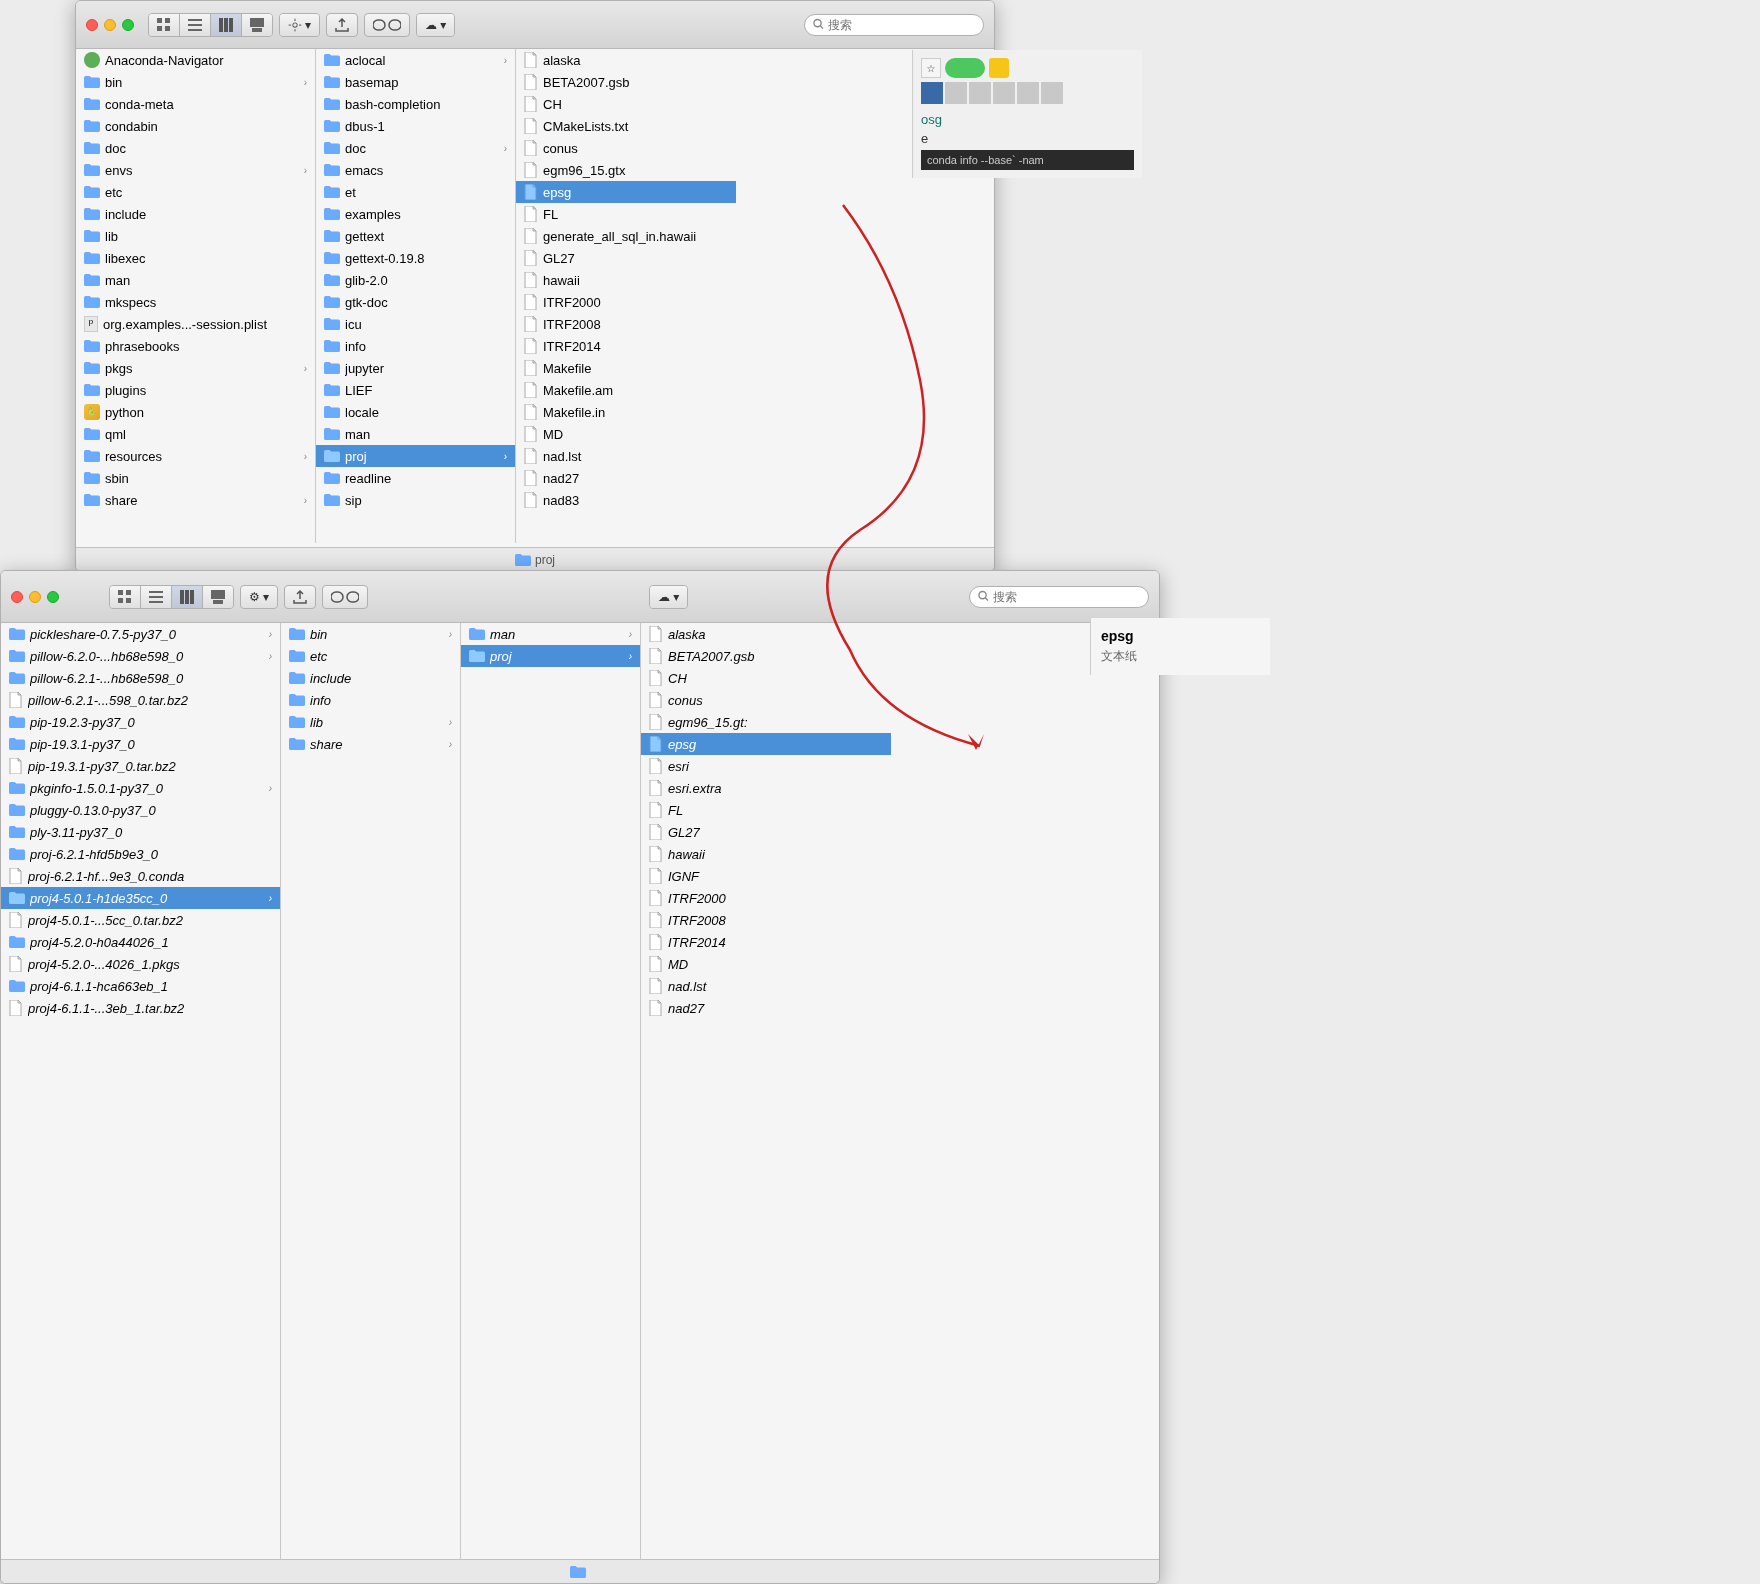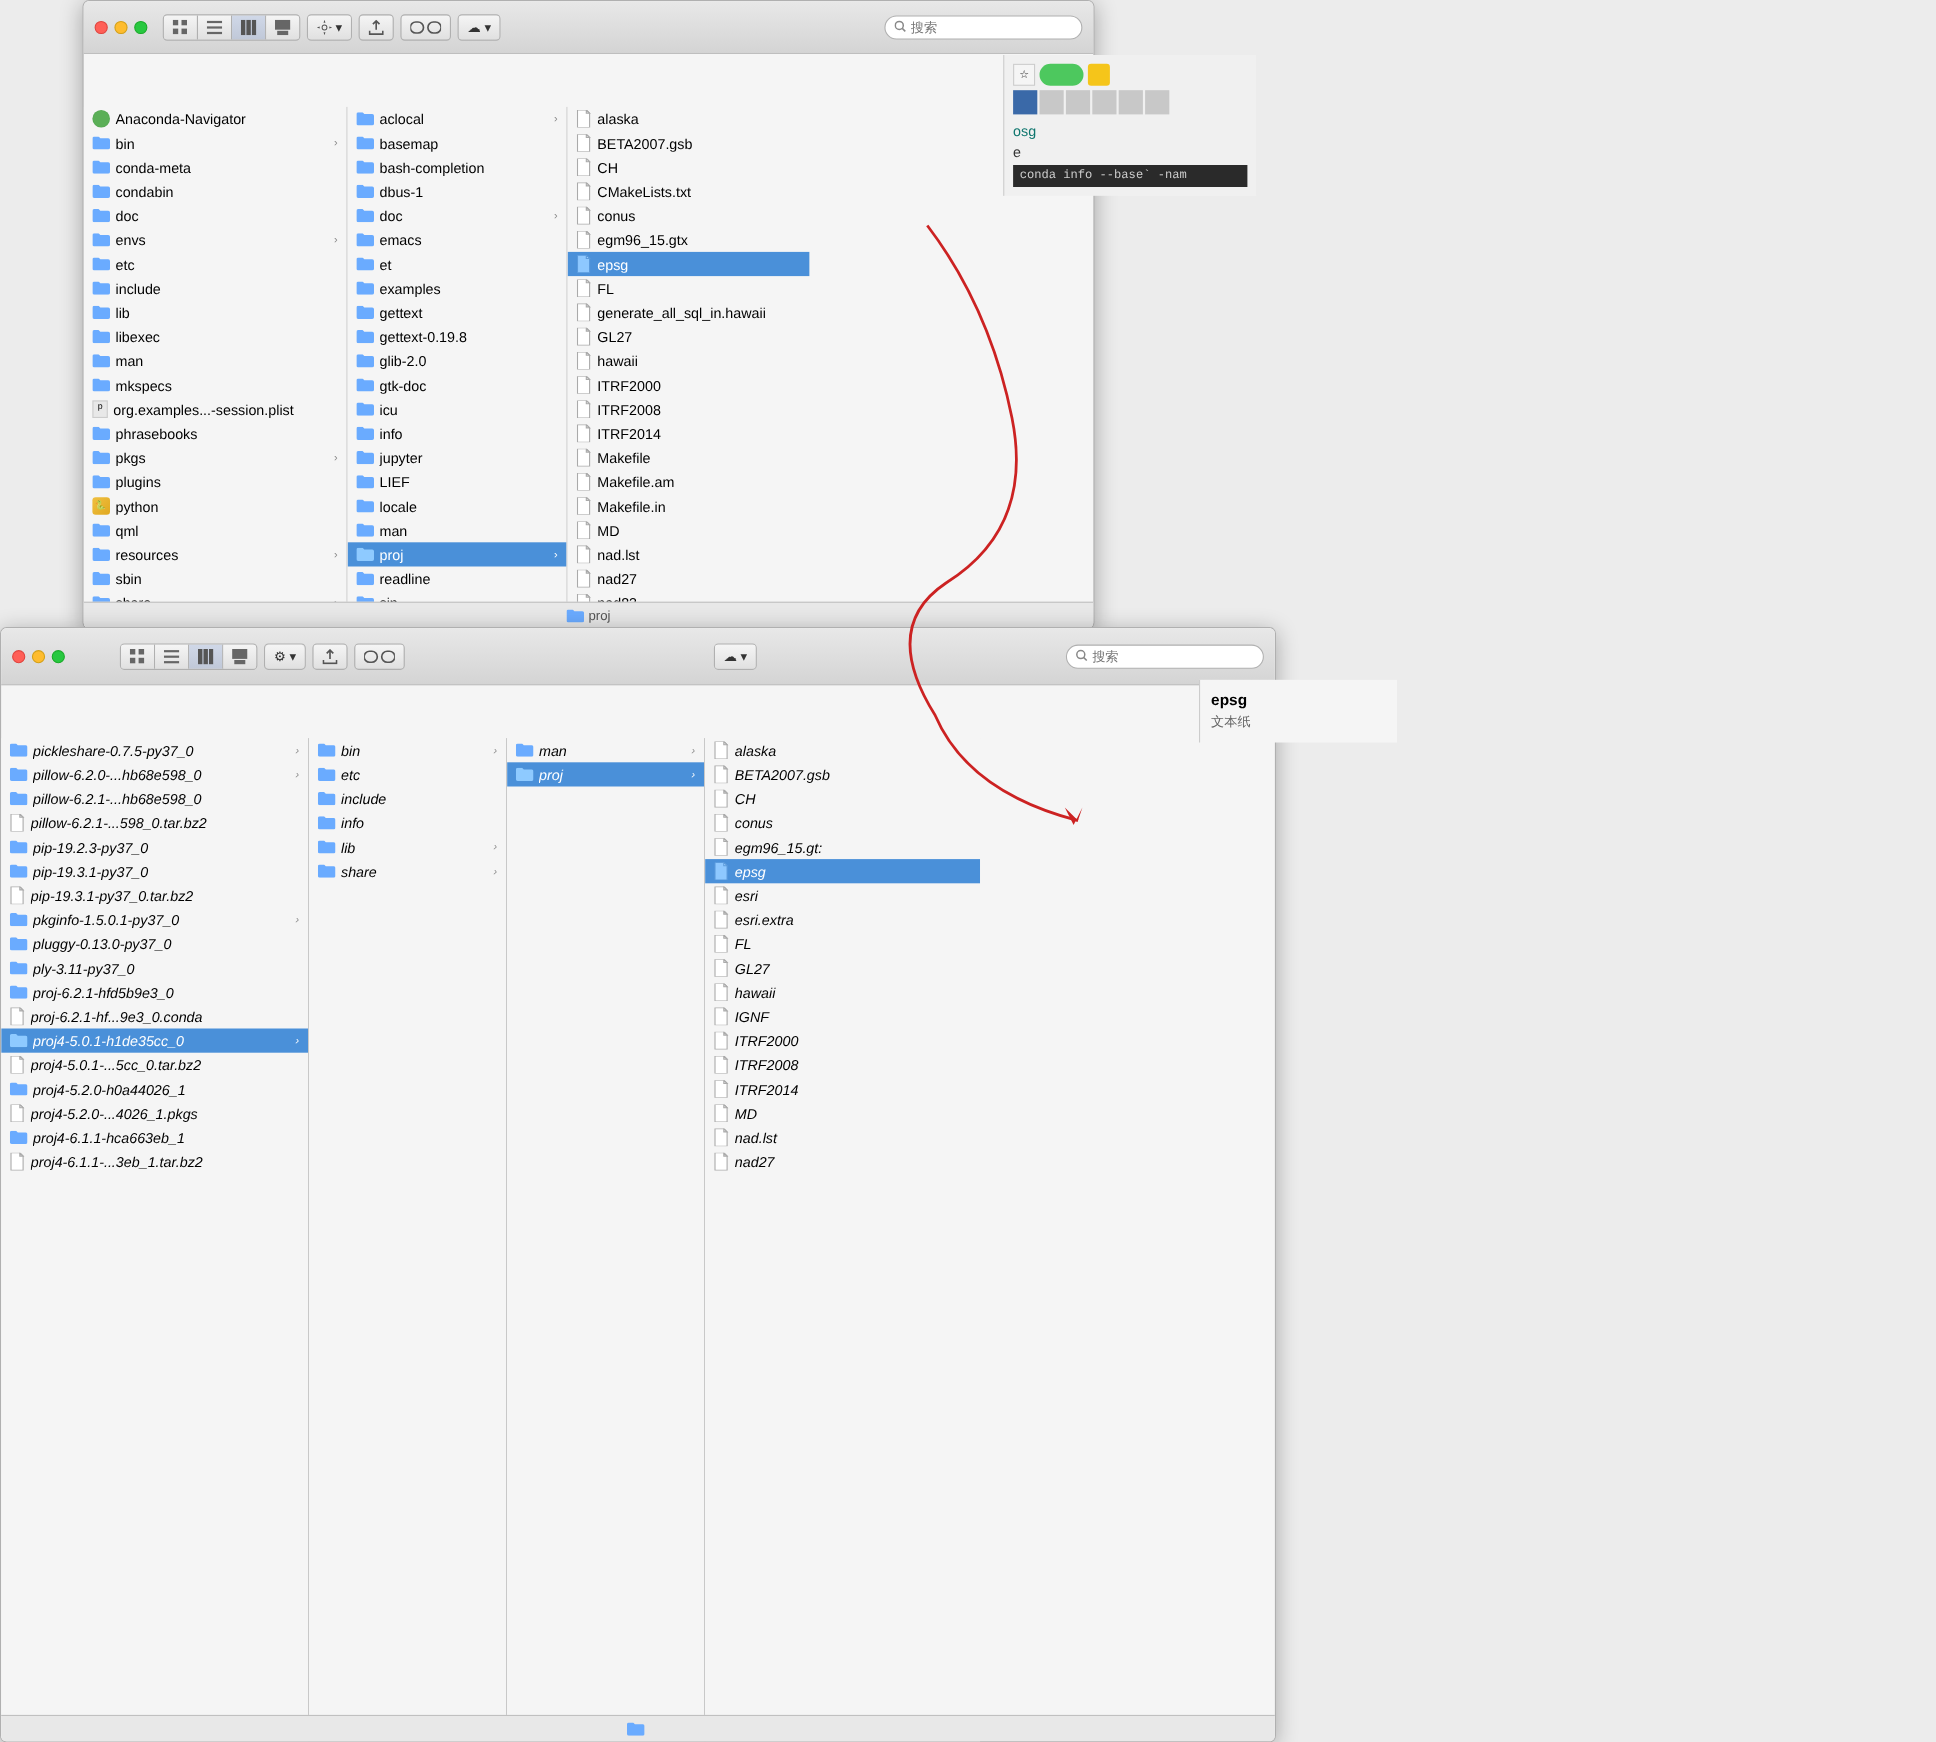--- a/index.html
+++ b/index.html
@@ -96,21 +96,20 @@
       font-size: 12px;
       width: 100%;
       background: transparent;
     }
 
     
     .columns-container {
       display: flex;
       height: calc(100% - 76px);
       overflow-x: auto;
-      margin-top: 48px;
     }
 
     .column {
       min-width: 220px;
       width: 220px;
       border-right: 1px solid #c8c8c8;
       overflow-y: auto;
       overflow-x: hidden;
       height: 100%;
       flex-shrink: 0;
@@ -712,21 +711,21 @@
     <div style="width:22px;height:22px;background:#c8c8c8;"></div>
     <div style="width:22px;height:22px;background:#c8c8c8;"></div>
     <div style="width:22px;height:22px;background:#c8c8c8;"></div>
     <div style="width:22px;height:22px;background:#c8c8c8;"></div>
   </div>
 
 
   <div style="font-size:13px;color:#0f766e;margin-bottom:4px;">osg</div>
   <div style="font-size:13px;color:#333;margin-bottom:4px;">e</div>
 
-  <div style="background:#2a2a2a;padding:4px 6px;font-family:Liberation Mono, monospace;color:#ccc;font-size:11px;white-space:nowrap;">conda info --base` -nam</div>
+  <div style="background:#2a2a2a;padding:4px 6px;font-family:Liberation Sans, sans-serif;color:#ccc;font-size:11px;white-space:nowrap;">conda info --base` -nam</div>
 </div>
 
 <div class="finder-bottom">
 
   <div class="toolbar" style="height:52px;">
     <div class="window-controls">
       <div class="wc-btn wc-close"></div>
       <div class="wc-btn wc-min"></div>
       <div class="wc-btn wc-max"></div>
     </div>

